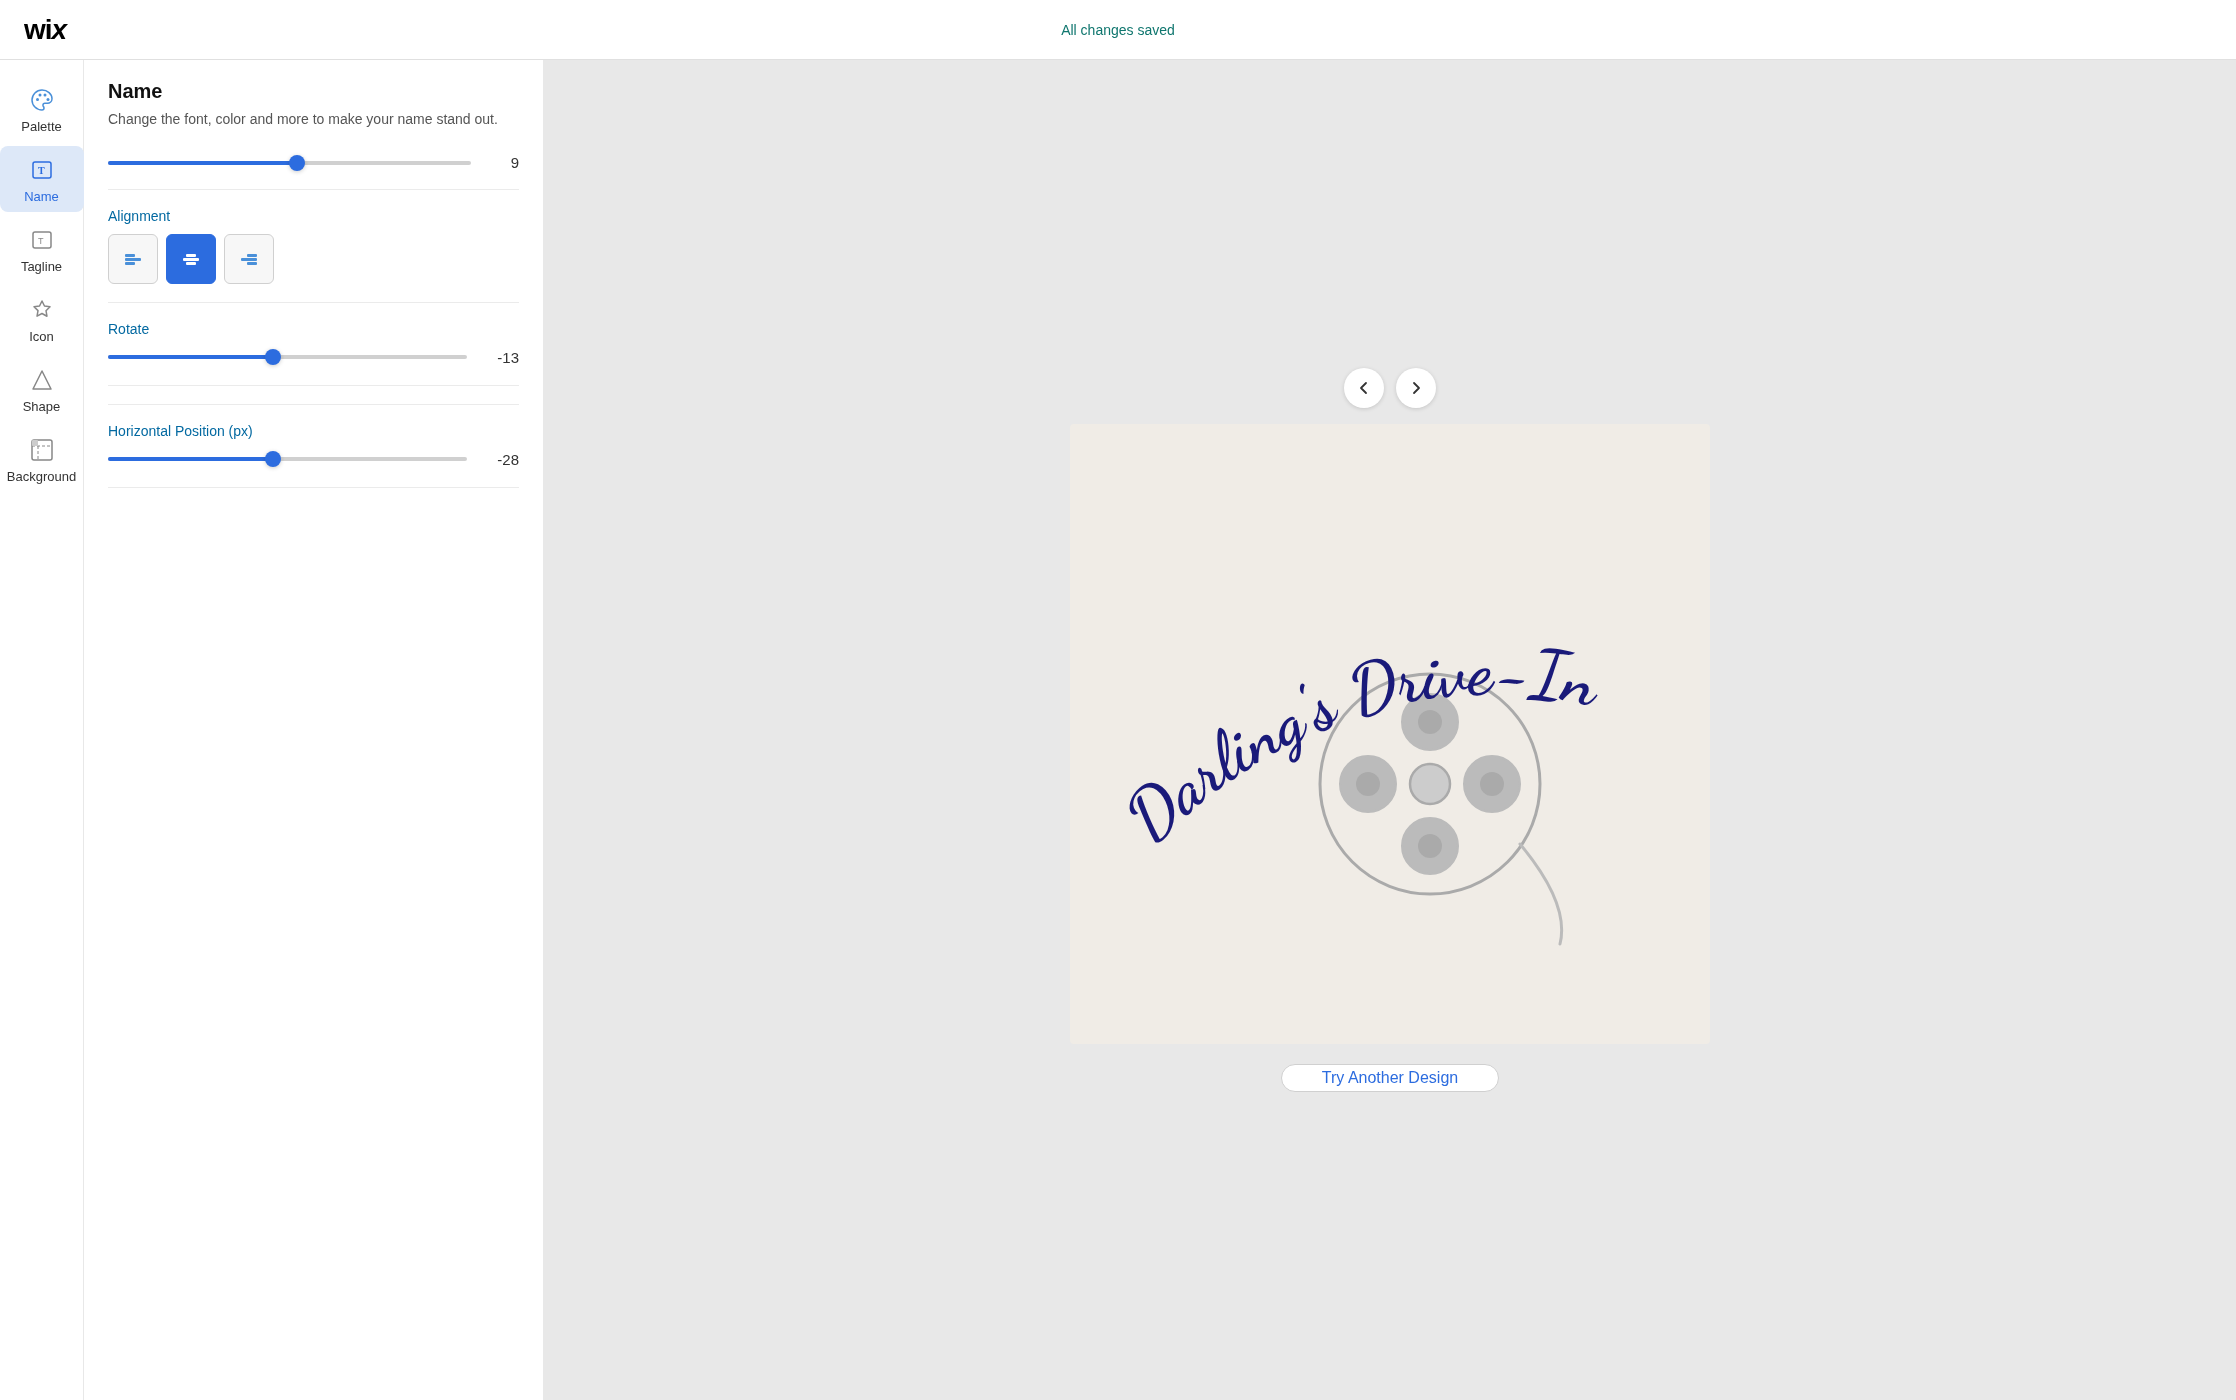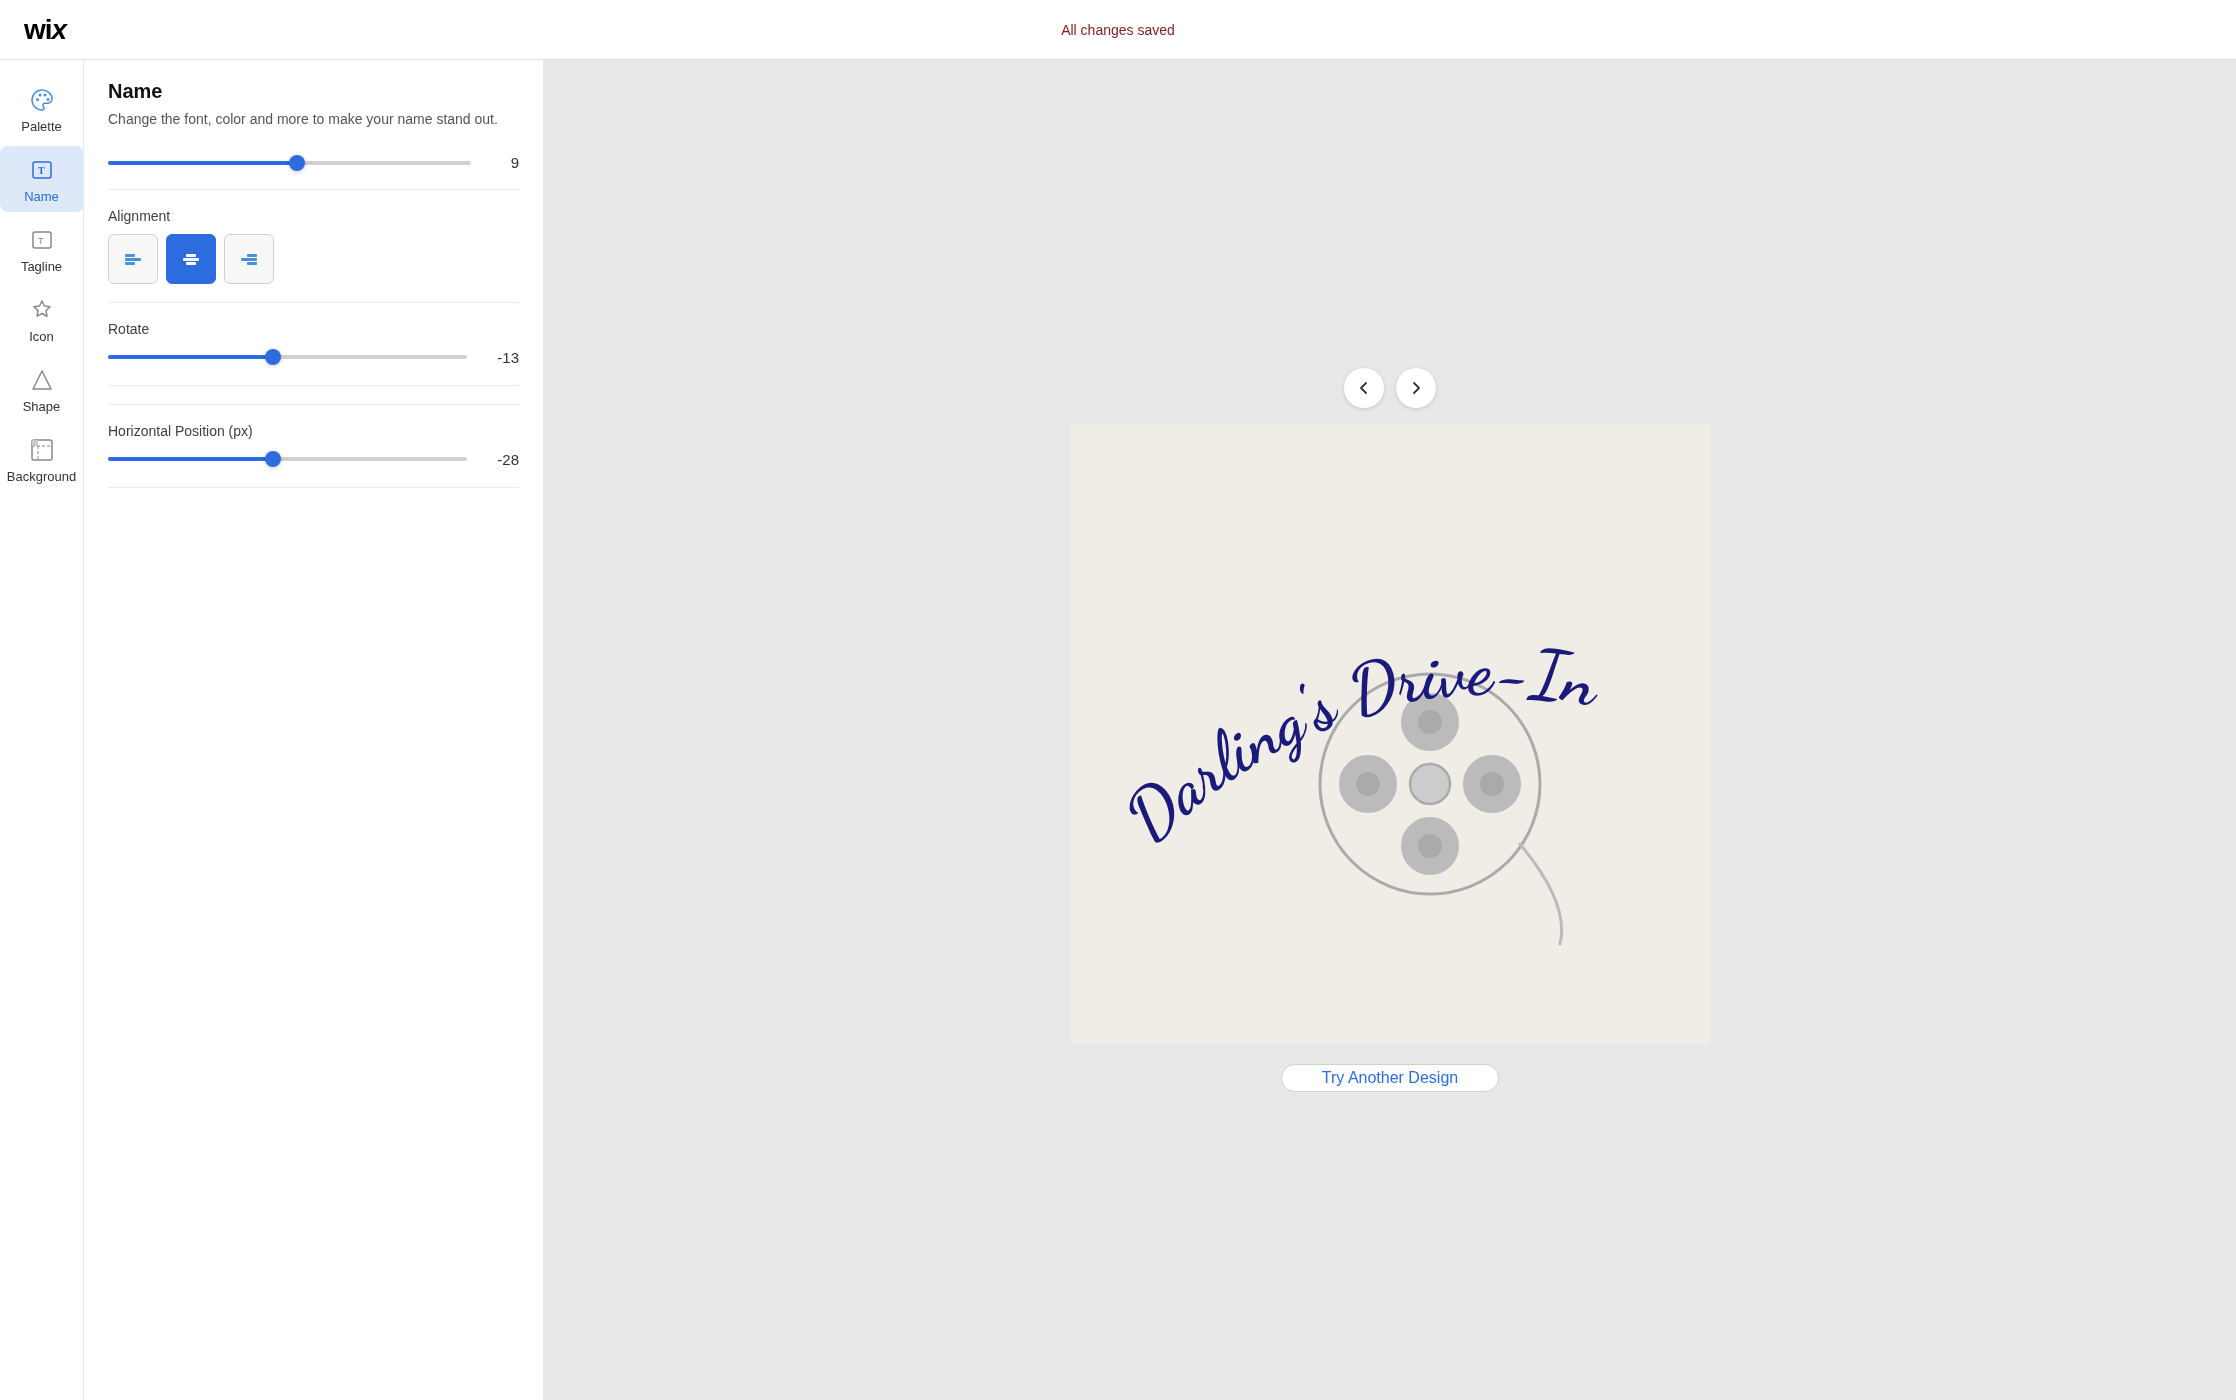--- a/index.html
+++ b/index.html
@@ -19,21 +19,21 @@
     .wix-logo {
       position: absolute;
       left: 24px;
       font-size: 28px;
       font-weight: 900;
       letter-spacing: -1px;
       color: #000;
     }
     .status-text {
       font-size: 14px;
-      color: #7f1d1d;
+      color: #0f766e;
     }
 
     
     .main-layout {
       display: flex;
       height: calc(100vh - 60px);
     }
 
     
     .sidebar-icons {
@@ -99,21 +99,21 @@
     .panel-divider {
       height: 1px;
       background: #ebebeb;
       margin: 18px 0;
     }
 
     
     .control-row { margin-bottom: 4px; }
     .control-label {
       font-size: 14px;
-      color: #404040;
+      color: #0369a1;
       margin-bottom: 10px;
       font-weight: 500;
     }
     .slider-row {
       display: flex;
       align-items: center;
       gap: 16px;
     }
     .slider-wrap {
       flex: 1;

